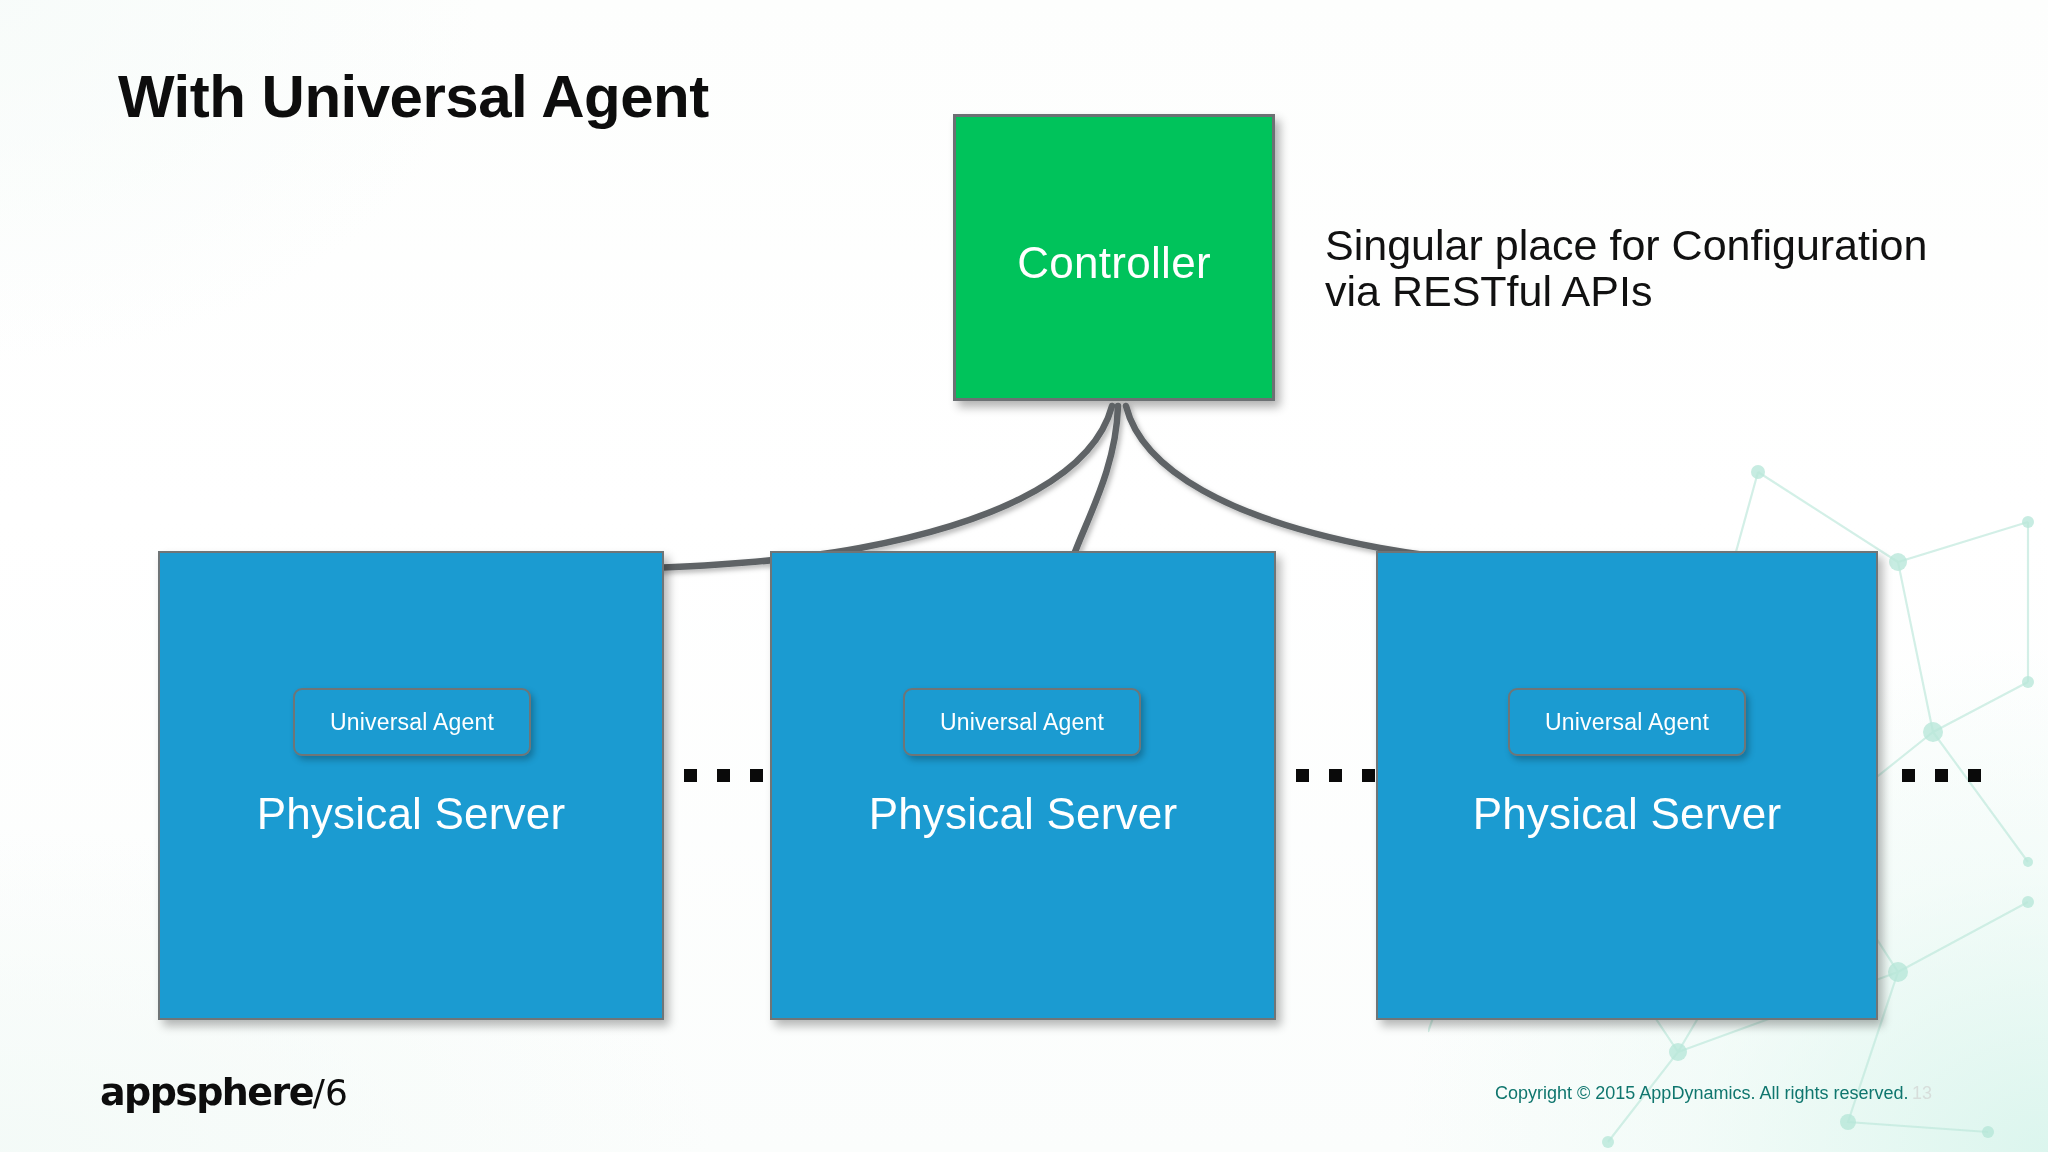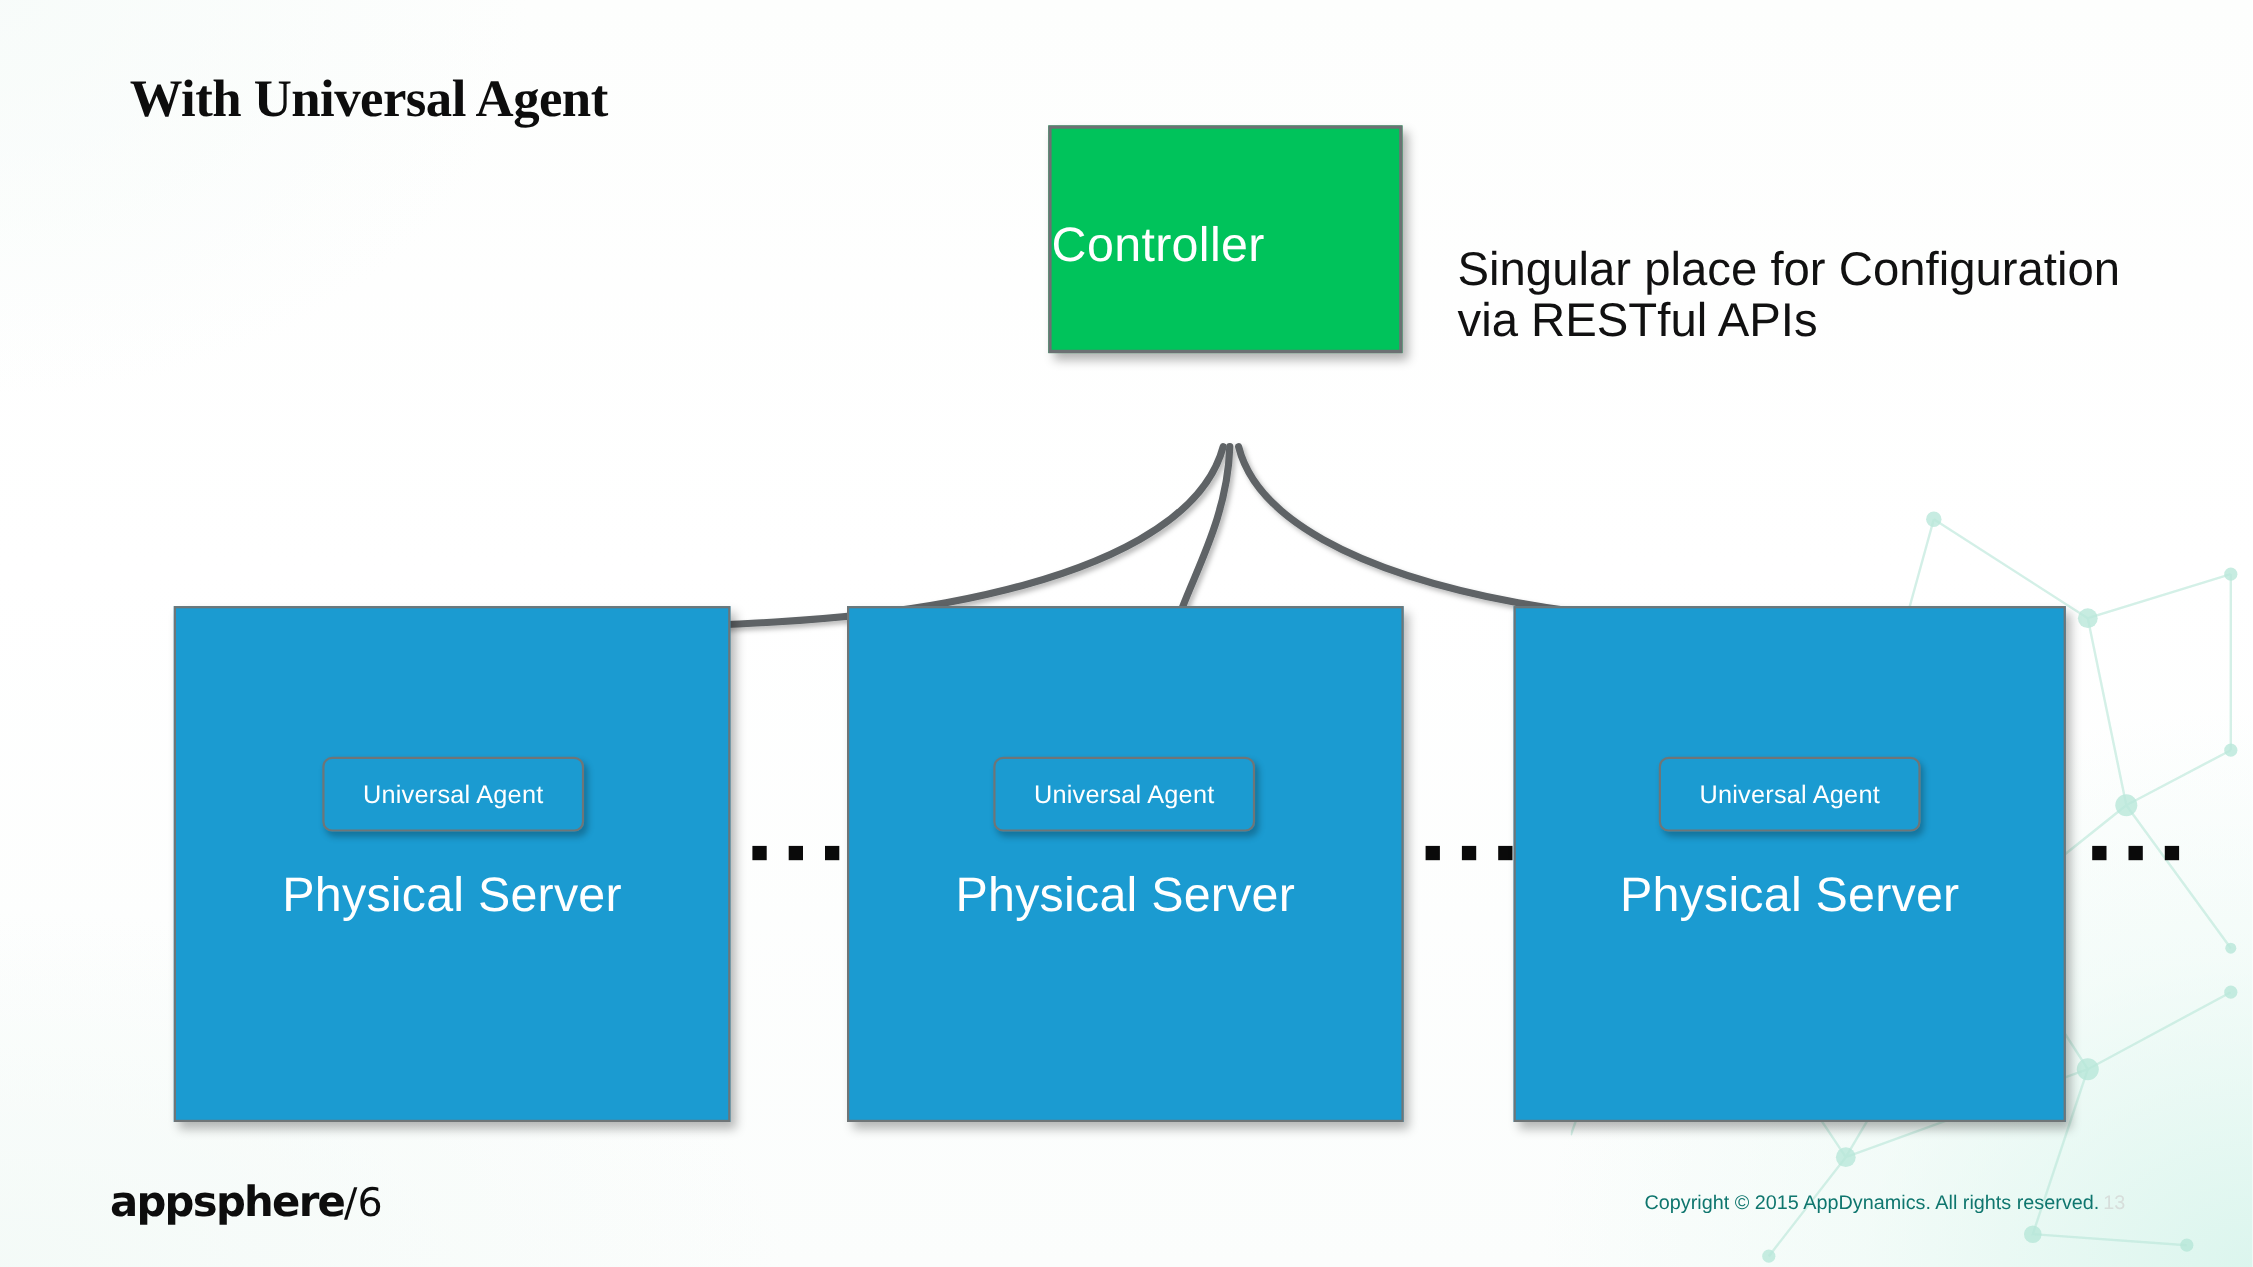--- a/index.html
+++ b/index.html
@@ -36,41 +36,42 @@
     height: 720px;
     pointer-events: none;
     opacity: 0.9;
   }
 
   
   .slide-title {
     position: absolute;
     left: 118px;
     top: 62px;
-    font-size: 48px;
+    font-size: 60px;
     font-weight: bold;
-    font-family: Liberation Serif, serif;
+    font-family: Liberation Sans, sans-serif;
     letter-spacing: -0.5px;
     color: #0d0d0d;
     white-space: nowrap;
   }
 
   
   .controller-box {
     position: absolute;
     left: 953px;
     top: 114px;
     width: 322px;
-    height: 207px;
+    height: 287px;
     background: #00c35b;
     border: 3px solid #6c7073;
     box-sizing: border-box;
     box-shadow: 5px 6px 9px rgba(0,0,0,0.30);
     display: flex;
     align-items: center;
+    justify-content: center;
   }
   .controller-label {
     color: #ffffff;
     font-size: 44px;
     font-weight: normal;
     letter-spacing: 0.3px;
     margin-top: 10px;
   }
 
   

